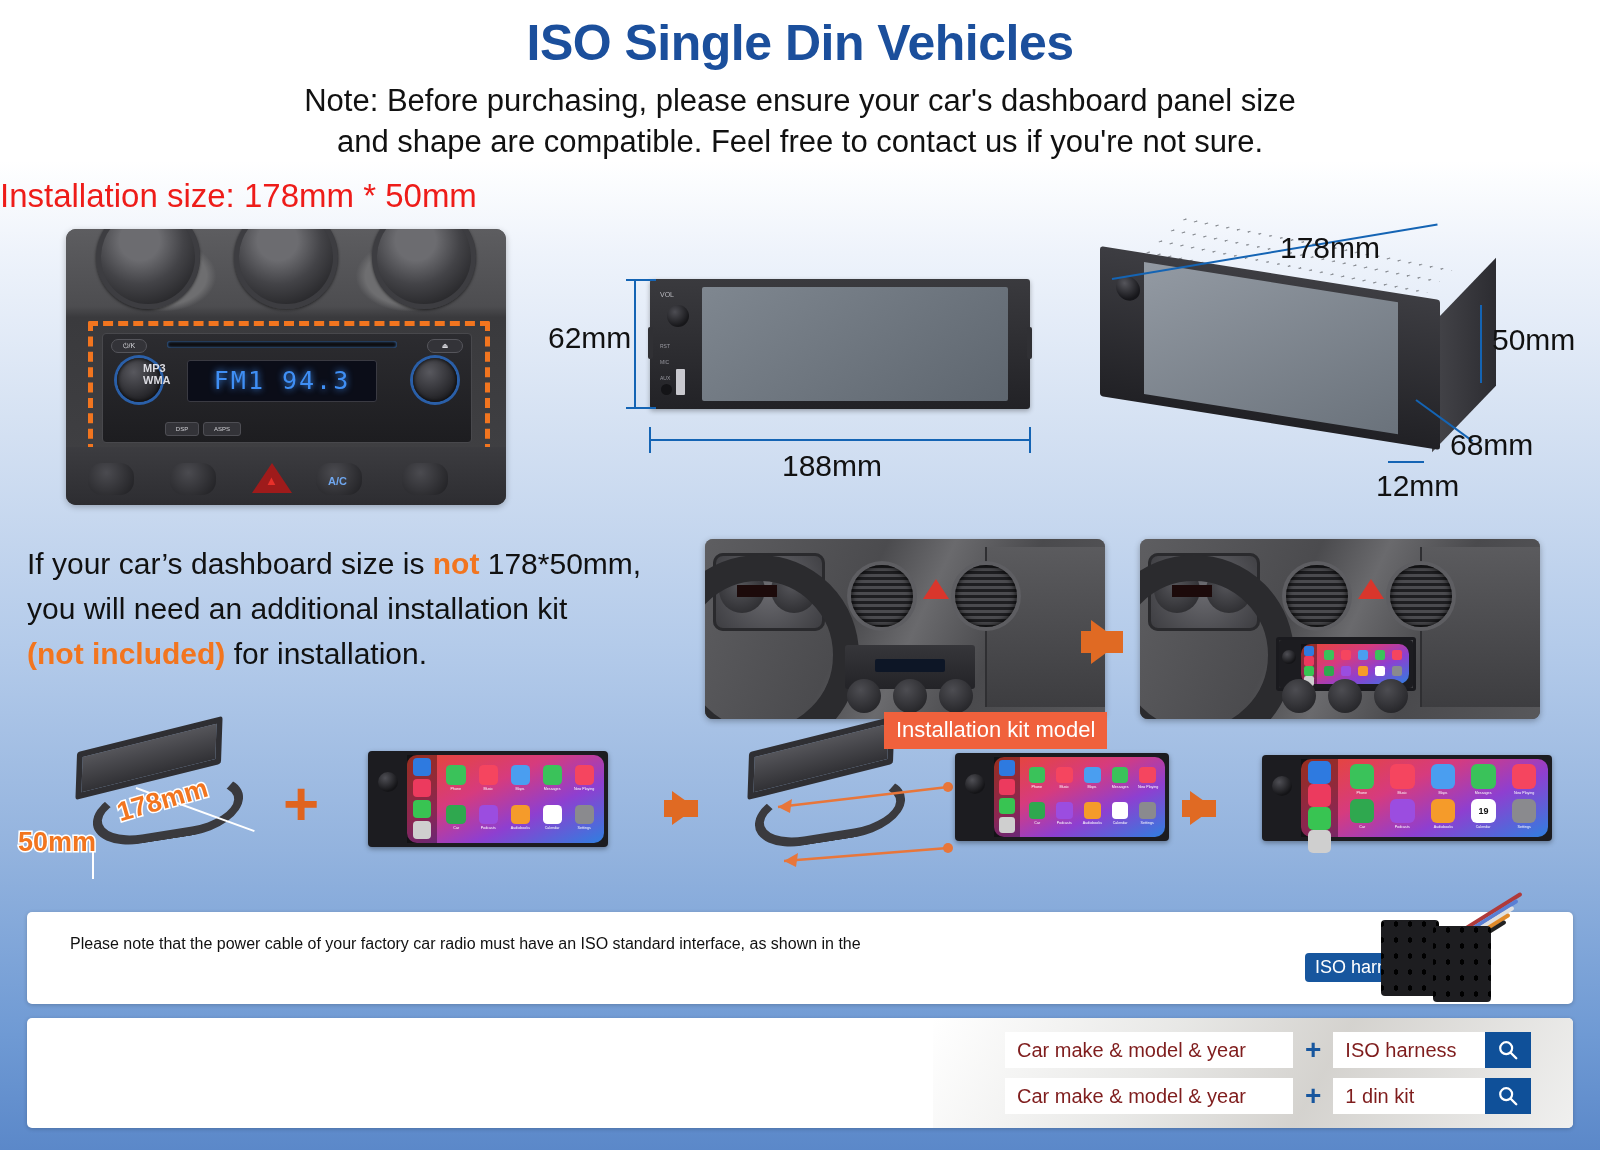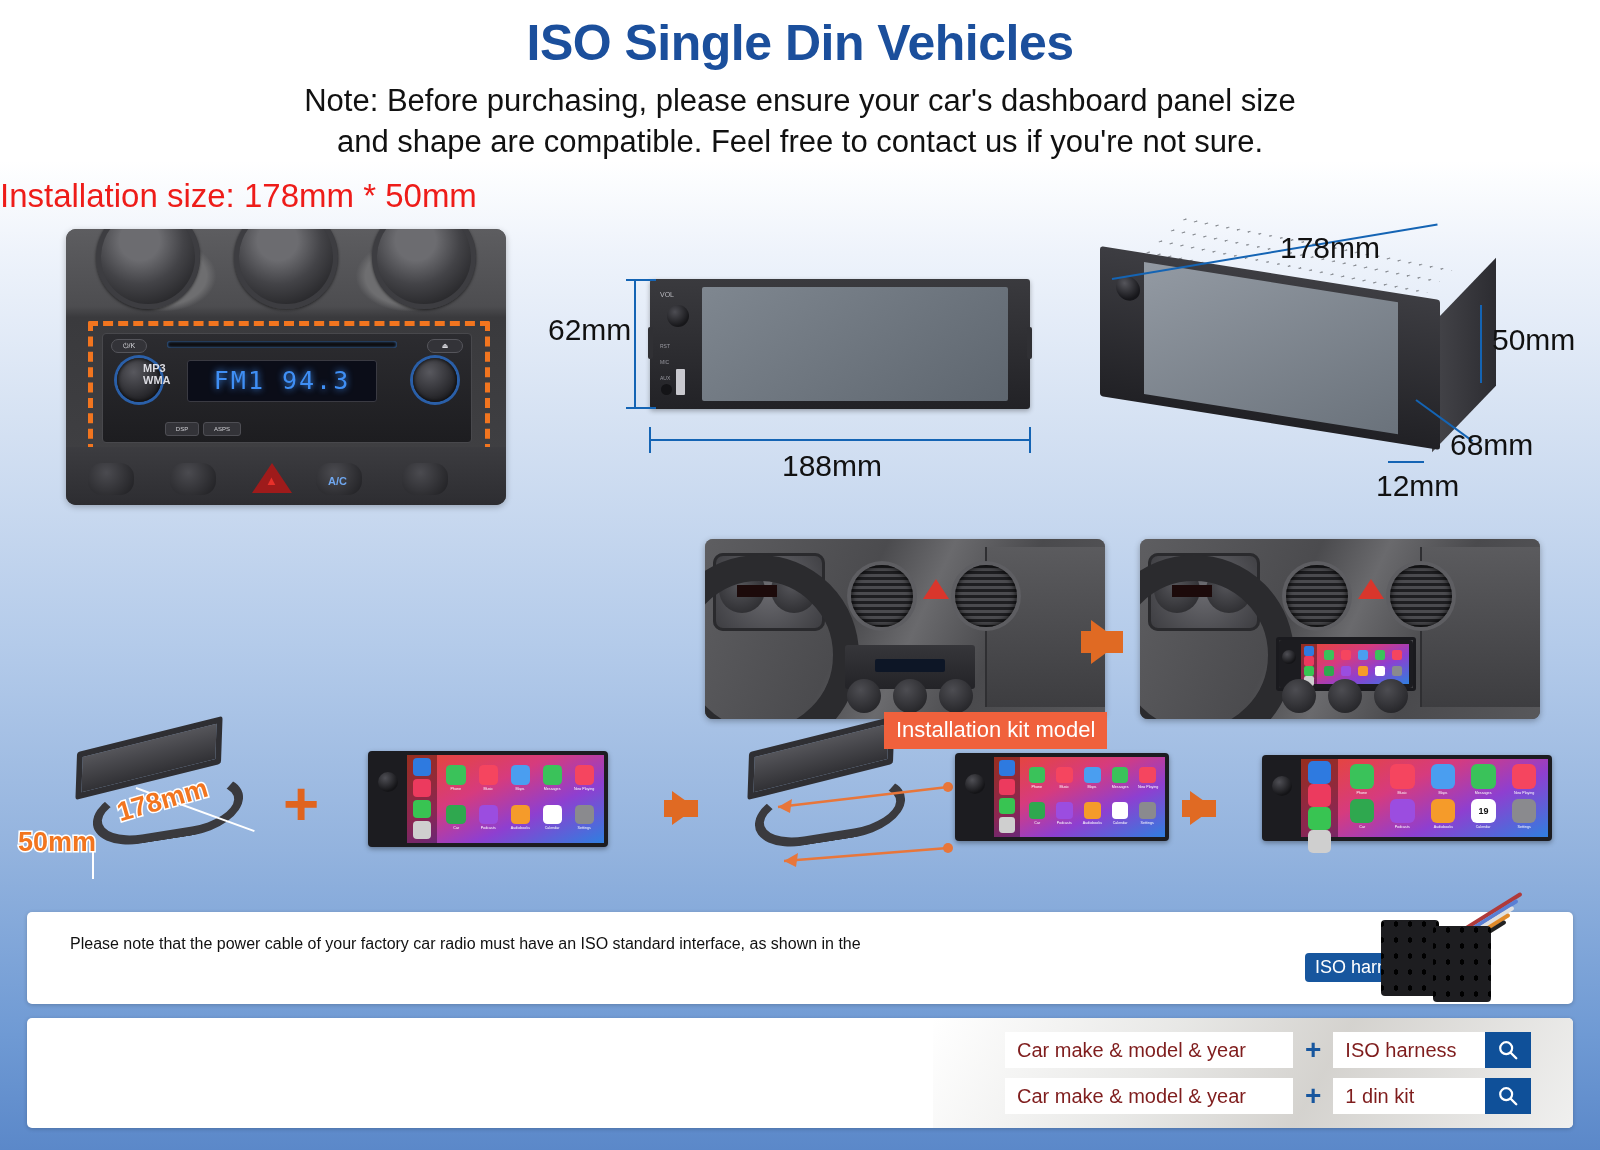--- a/index.html
+++ b/index.html
@@ -223,21 +223,21 @@
     width: 34px; height: 17px; background: #e06a23; }
 
   
   .cp-device { position: absolute; background: #1c1c20; border-radius: 4px;
     padding: 4px; box-shadow: 0 2px 5px rgba(0,0,0,.35); }
   .cp-left-col { position: absolute; left: 5px; top: 5px; bottom: 5px; width: 34px; }
   .cp-dial { position: absolute; left: 5px; top: 16px; width: 20px; height: 20px;
     border-radius: 50%; background: radial-gradient(circle at 36% 30%, #4f4f55, #141417 70%); }
   .cp-scr { position: absolute; left: 39px; top: 4px; right: 4px; bottom: 4px;
     background: linear-gradient(155deg, #e9472f 0%, #d63b7e 38%, #8e3fd0 66%, #2f7fe0 100%);
-    border-radius: 0; display: flex; }
+    border-radius: 10px; display: flex; }
   .cp-sidebar { width: 15%; background: rgba(0,0,0,.35);
     display: flex; flex-direction: column; align-items: center; justify-content: space-around; padding: 2px 0; }
   .cp-sb-dot { width: 62%; aspect-ratio: 1; border-radius: 22%; }
   .cp-grid { flex: 1; display: grid; grid-template-columns: repeat(5, 1fr);
     grid-template-rows: 1fr 1fr; padding: 4px 4px 6px 4px; gap: 1px; }
   .cp-app { display: flex; flex-direction: column; align-items: center; justify-content: center; }
   .cp-app-icon { width: 62%; aspect-ratio: 1; border-radius: 24%; position: relative; }
   .cp-app-lbl { font-size: 4px; color: #fff; margin-top: 1px; white-space: nowrap;
     transform: scale(.92); }
 
@@ -330,21 +330,21 @@
       <div class="uf-tag" style="top:80px">MIC</div>
       <div class="uf-tag" style="top:96px">AUX</div>
       <div class="uf-usb"></div>
       <div class="uf-jack"></div>
       <div class="uf-screen"></div>
     </div>
 
     <div class="dimline" style="left:74px;top:36px;width:2px;height:130px"></div>
     <div class="dimline" style="left:66px;top:36px;width:30px;height:2px"></div>
     <div class="dimline" style="left:66px;top:164px;width:30px;height:2px"></div>
-    <div class="dim-label" style="left:-12px;top:70px">62mm</div>
+    <div class="dim-label" style="left:-12px;top:78px">62mm</div>
 
     <div class="dimline" style="left:90px;top:196px;width:380px;height:2px"></div>
     <div class="dimline" style="left:89px;top:184px;width:2px;height:26px"></div>
     <div class="dimline" style="left:469px;top:184px;width:2px;height:26px"></div>
     <div class="dim-label" style="left:222px;top:206px">188mm</div>
   </div>
 
   <div class="dim-iso">
     <div class="iso-top"></div>
     <div class="iso-side"></div>
@@ -357,20 +357,25 @@
     <div class="dimline" style="left:400px;top:72px;width:2px;height:78px"></div>
     <div class="dim-label" style="left:412px;top:90px">50mm</div>
     <div class="dimline" style="left:336px;top:166px;width:70px;height:2px;transform:rotate(36deg);transform-origin:left center"></div>
     <div class="dim-label" style="left:370px;top:195px">68mm</div>
     <div class="dimline" style="left:308px;top:228px;width:36px;height:2px"></div>
     <div class="dim-label" style="left:296px;top:236px">12mm</div>
   </div>
 </div>
 
 <div class="row2">
+  <div class="kit-text">
+    <span>If your car’s dashboard size is </span><b>not</b><span> 178*50mm,</span><br>
+    <span>you will need an additional installation kit</span><br>
+    <b>(not included)</b><span> for installation.</span>
+  </div>
 
   <div class="car-photo left">
     <div class="cp-bg"></div>
     <div class="cp-dash"></div>
     <div class="cp-glove"></div>
     <div class="cp-cluster">
       <div class="cp-gauge g1"></div>
       <div class="cp-gauge g2"></div>
       <div class="cp-lcd"></div>
     </div>

